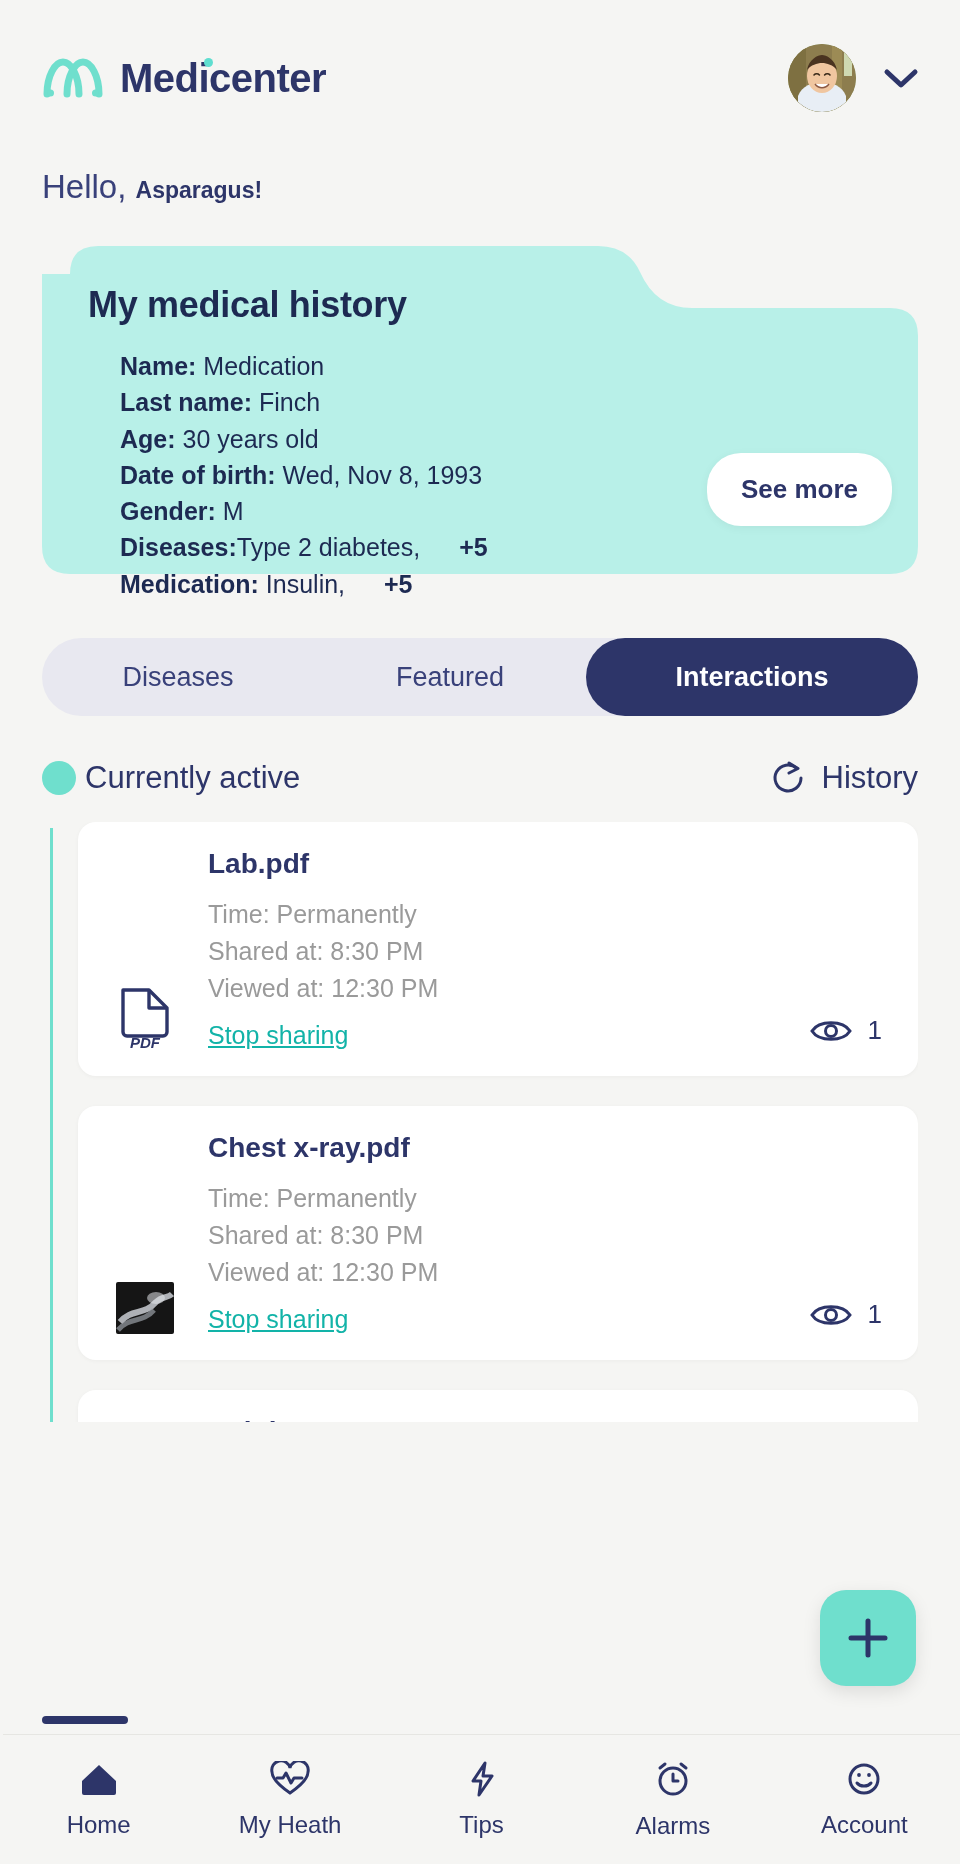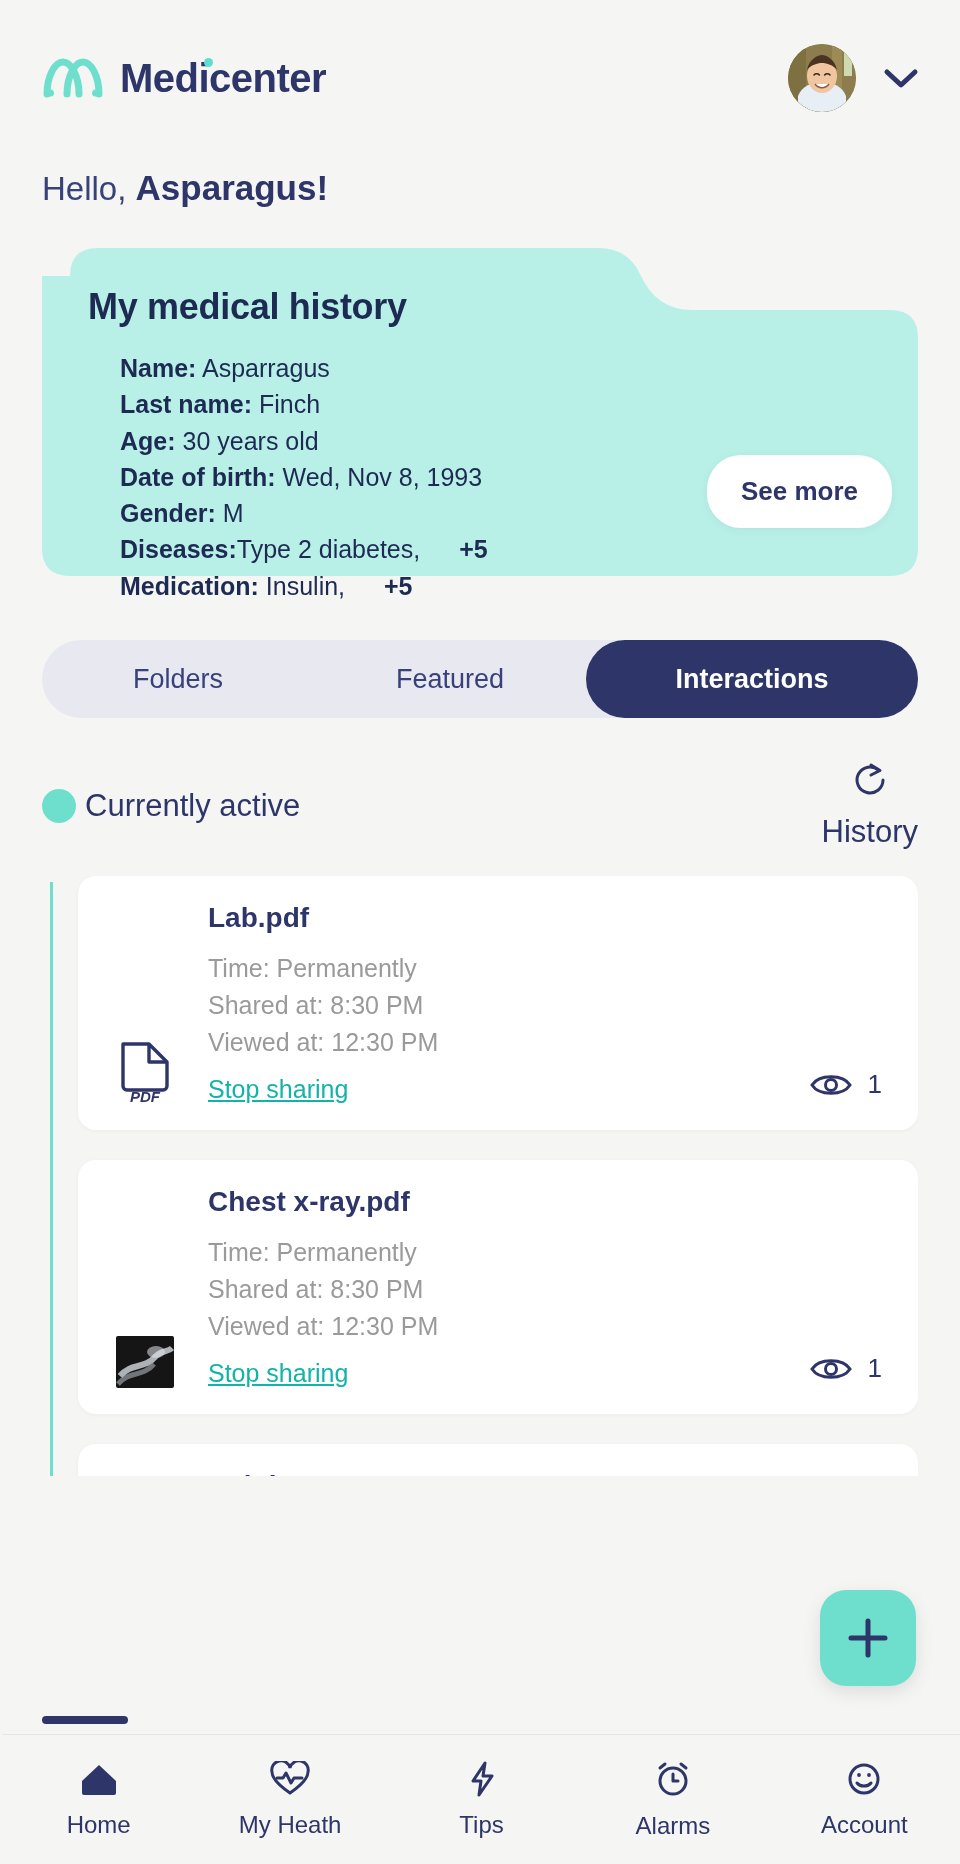--- a/index.html
+++ b/index.html
@@ -30,21 +30,21 @@
   .avatar {
     width: 68px; height: 68px; border-radius: 50%; overflow: hidden;
     flex: none; background: #8a8f5a; position: relative;
   }
   .chev { width: 38px; height: 24px; }
 
   
   .greeting {
     margin: 56px 0 0 42px; font-size: 33px; color: #39417a;
   }
-  .greeting b { font-weight: bold; color: #2d3569; font-size: 35px; }
+  .greeting b { font-weight: bold; color: #2d3569; font-size: 23px; }
 
   
   .history-wrap { position: relative; margin: 36px 42px 0 42px; height: 356px; }
   .history-card {
     position: absolute; inset: 0;
     background: #b8f0e8; color: #1d2a52;
     padding: 42px 36px 0 46px;
   }
   .history-title { font-size: 36px; font-weight: bold; margin-bottom: 22px; letter-spacing: -0.3px; }
   .history-row { font-size: 25px; line-height: 1.45; white-space: nowrap; }
@@ -70,21 +70,21 @@
     border-radius: 40px; height: 78px; flex: 1.22;
   }
 
   
   .section-head {
     margin: 44px 42px 0 42px; display: flex; align-items: center; justify-content: space-between;
   }
   .sec-left { display: flex; align-items: center; gap: 9px; }
   .dot { width: 34px; height: 34px; border-radius: 50%; background: #6fdfcd; flex: none; }
   .sec-title { font-size: 31px; color: #2d3569; }
-  .sec-right { display: flex; align-items: center; gap: 16px; cursor: pointer; flex-direction: column; }
+  .sec-right { display: flex; align-items: center; gap: 16px; cursor: pointer; }
   .sec-right span { font-size: 31px; color: #2d3569; }
 
   
   .list { position: relative; margin: 26px 42px 0 42px; padding-left: 36px; }
   .timeline {
     position: absolute; left: 8px; top: 6px; bottom: -36px; width: 3px; background: #6fdfcd;
   }
   .file-card {
     background: #fff; border-radius: 18px; padding: 26px 30px 26px 30px;
     margin-bottom: 30px; display: flex; gap: 26px; position: relative;
@@ -182,21 +182,21 @@
     <span>Hello, </span><b>Asparagus!</b>
   </div>
 
   <div class="history-wrap">
     <svg style="position:absolute;inset:0;width:100%;height:100%" viewBox="0 0 876 356" preserveAspectRatio="none">
       <path d="M28 28 Q28 0 56 0 L556 0 Q586 0 598 26 Q614 62 650 62 L848 62 Q876 62 876 90 L876 300 Q876 328 848 328 L28 328 Q0 328 0 300 L0 28 Z" transform="translate(0,4)" fill="#b8f0e8"></path>
     </svg>
     <div class="history-card" style="background:none">
       <div class="history-title">My medical history</div>
       <div class="history-row">
-        <b>Name:</b><span> Asparragus</span>
+        <b>Name:</b><span> Medication</span>
       </div>
       <div class="history-row">
         <b>Last name:</b><span> Finch</span>
       </div>
       <div class="history-row">
         <b>Age:</b><span> 30 years old</span>
       </div>
       <div class="history-row">
         <b>Date of birth:</b><span> Wed, Nov 8, 1993</span>
       </div>
@@ -207,21 +207,21 @@
         <b>Diseases:</b><span>Type 2 diabetes, </span><b>+5</b>
       </div>
       <div class="history-row">
         <b>Medication:</b><span> Insulin, </span><b>+5</b>
       </div>
     </div>
     <button class="see-more">See more</button>
   </div>
 
   <div class="tabs">
-    <div class="tab">Folders</div>
+    <div class="tab">Diseases</div>
     <div class="tab">Featured</div>
     <div class="tab active">Interactions</div>
   </div>
 
   <div class="section-head">
     <div class="sec-left">
       <div class="dot"></div>
       <div class="sec-title">Currently active</div>
     </div>
     <div class="sec-right">

